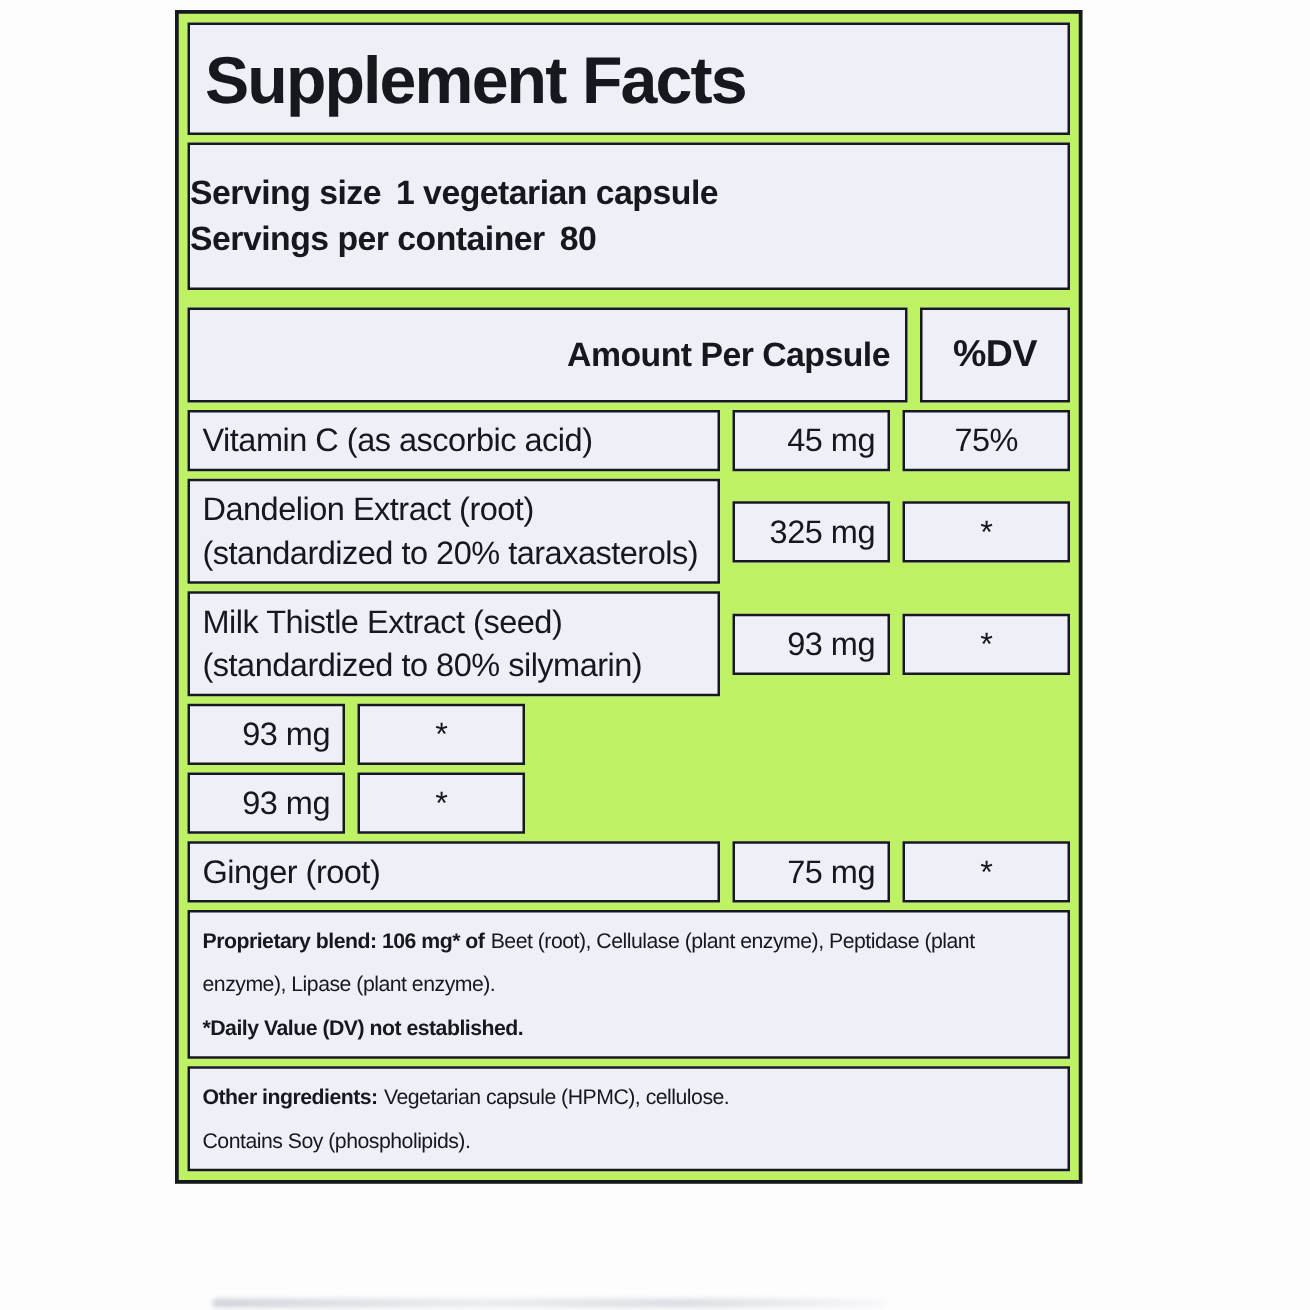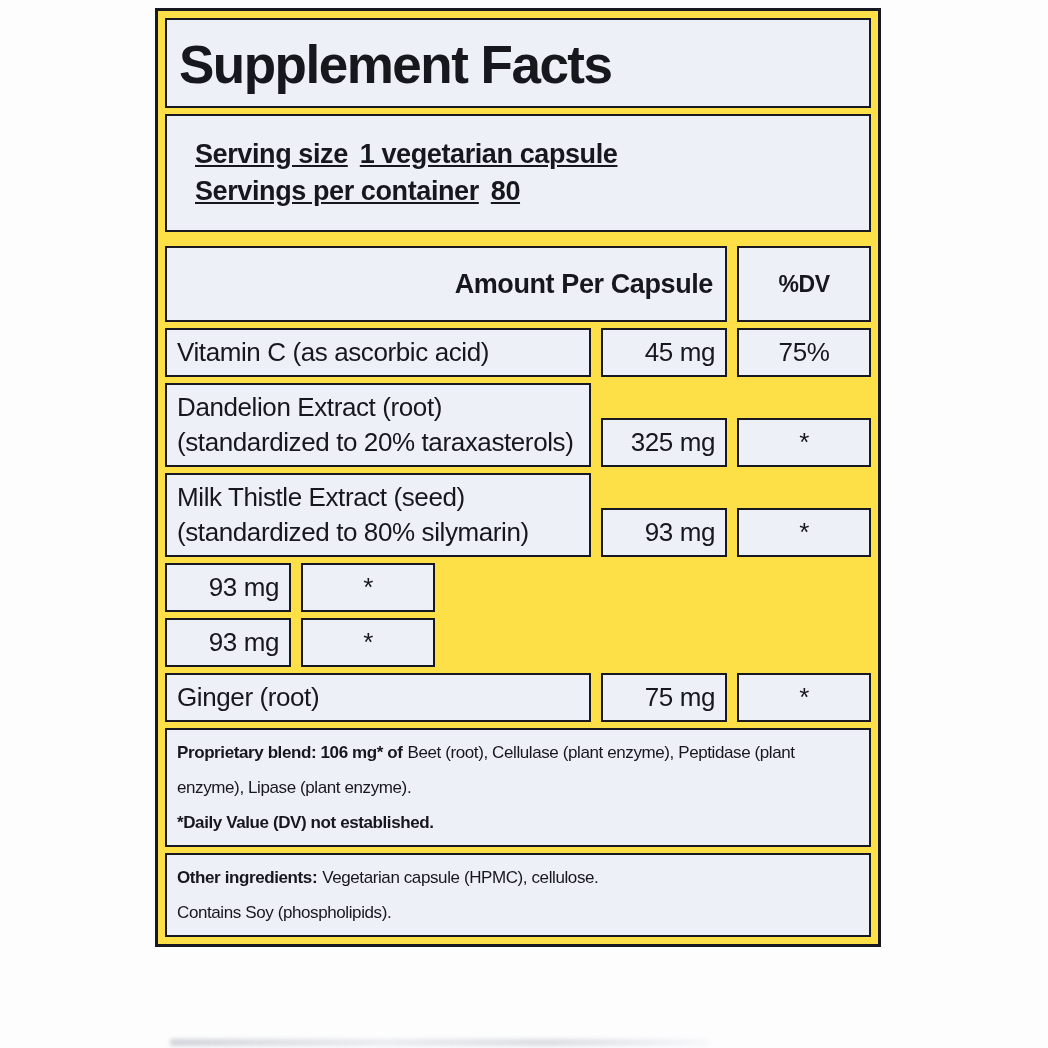--- a/index.html
+++ b/index.html
@@ -9,72 +9,71 @@
     height: 1048px;
     background: #fdfdfe;
     font-family: "Liberation Sans", sans-serif;
     color: #17171e;
     letter-spacing: -0.4px;
     overflow: hidden;
     position: relative;
   }
   .label {
     position: absolute;
-    left: 155px;
+    left: 140px;
     top: 8px;
     width: 726px;
     box-sizing: border-box;
     border: 3px solid #181822;
-    background: #fde047;
+    background: #bef264;
     padding: 7px;
     display: flex;
     flex-direction: column;
     gap: 6px;
   }
   .box {
     border: 2px solid #181822;
     background: #edf0f6;
     box-sizing: border-box;
   }
   .title-box { padding: 16px 12px 12px 12px; }
   .title-box h1 {
     margin: 0;
     font-size: 53px;
     line-height: 58px;
     font-weight: bold;
     letter-spacing: -1.5px;
   }
   .serving-box {
-    padding: 20px 28px;
+    padding: 20px 0;
     font-weight: bold;
     font-size: 27px;
     line-height: 37px;
-    text-decoration: underline;
   }
   .serving-line .value { margin-left: 12px; }
 
   .header-row { display: flex; gap: 10px; margin-top: 8px; }
   .header-main {
     flex: 1;
     text-align: right;
     padding: 18px 12px;
     font-weight: bold;
     font-size: 27px;
     line-height: 36px;
   }
   .header-dv {
-    width: 134px;
+    width: 120px;
     text-align: center;
     padding: 18px 0;
     font-weight: bold;
-    font-size: 23px;
+    font-size: 30px;
     line-height: 36px;
   }
 
-  .row { display: flex; gap: 10px; align-items: flex-end; }
+  .row { display: flex; gap: 10px; align-items: center; }
   .cell {
     padding: 5px 10px;
     font-size: 26px;
     line-height: 35px;
   }
   .cell.name  { flex: 1; text-align: left; }
   .cell.amount{ width: 126px; text-align: right; }
   .cell.dv    { width: 134px; text-align: center; }
   .detail { display: block; }
 

